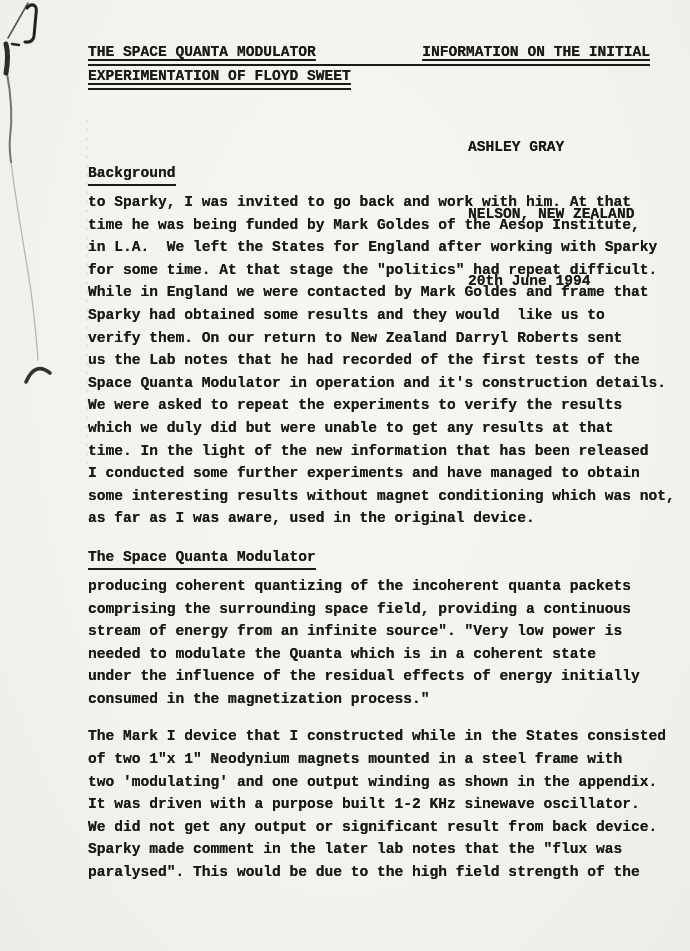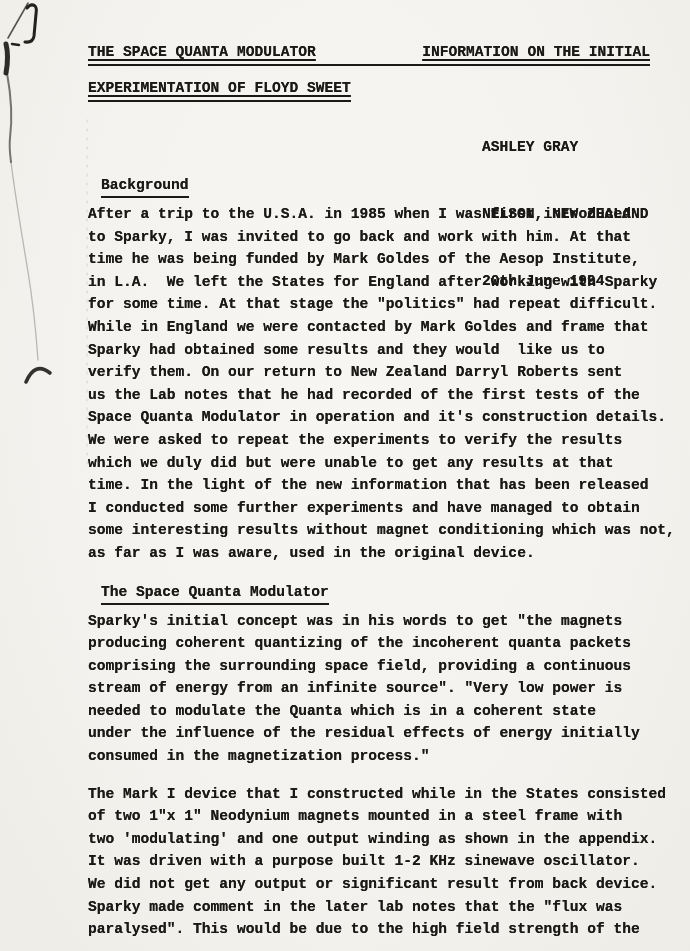--- a/index.html
+++ b/index.html
@@ -28,45 +28,44 @@
     border-bottom:2px solid #1c1a18;
     padding-bottom:2px;
     line-height:20px;
     white-space:pre;
   }
   .hrow1 span{
     text-decoration:underline;
     text-underline-offset:3px;
     text-decoration-thickness:1.5px;
   }
-  .hrow2-wrap{margin-top:12px;line-height:0;}
+  .hrow2-wrap{margin-top:0;line-height:0;}
   .hrow2{
     display:inline-block;
     line-height:20px;
     border-bottom:2px solid #1c1a18;
     padding-bottom:2px;
     text-decoration:underline;
     text-underline-offset:3px;
     text-decoration-thickness:1.5px;
     white-space:pre;
   }
   .byline{
-    position:absolute;left:482px;top:91px;
+    position:absolute;left:468px;top:91px;
     line-height:22.4px;
     white-space:pre;
   }
   .sections{margin-top:0;}
   .section .heading-row{line-height:0;}
   .section-heading{
     display:inline-block;
     line-height:20px;
     border-bottom:2px solid #1c1a18;
     padding-bottom:1px;
     white-space:pre;
-    margin-left:13px;
   }
   .section:first-child .heading-row{margin-top:73px;}
   .section + .section{margin-top:17px;}
   .para{margin-top:5px;}
   .para + .para{margin-top:15px;}
   .section:nth-child(2) .para:first-of-type{margin-top:6px;}
   .line{
     line-height:22.6px;
     white-space:pre;
   }
@@ -97,42 +96,40 @@
     </div>
 
     <div class="hrow2-wrap">
       <span class="hrow2">EXPERIMENTATION OF FLOYD SWEET</span>
     </div>
 
     <div class="sections">
         <section class="section">
           <div class="heading-row"><span class="section-heading">Background</span></div>
           <div class="para">
-            <div class="line">After a trip to the U.S.A. in 1985 when I was first introduced</div>
             <div class="line">to Sparky, I was invited to go back and work with him. At that</div>
             <div class="line">time he was being funded by Mark Goldes of the Aesop Institute,</div>
             <div class="line">in L.A.  We left the States for England after working with Sparky</div>
             <div class="line">for some time. At that stage the "politics" had repeat difficult.</div>
             <div class="line">While in England we were contacted by Mark Goldes and frame that</div>
             <div class="line">Sparky had obtained some results and they would  like us to</div>
             <div class="line">verify them. On our return to New Zealand Darryl Roberts sent</div>
             <div class="line">us the Lab notes that he had recorded of the first tests of the</div>
             <div class="line">Space Quanta Modulator in operation and it's construction details.</div>
             <div class="line">We were asked to repeat the experiments to verify the results</div>
             <div class="line">which we duly did but were unable to get any results at that</div>
             <div class="line">time. In the light of the new information that has been released</div>
             <div class="line">I conducted some further experiments and have managed to obtain</div>
             <div class="line">some interesting results without magnet conditioning which was not,</div>
             <div class="line">as far as I was aware, used in the original device.</div>
           </div>
         </section>
         <section class="section">
           <div class="heading-row"><span class="section-heading">The Space Quanta Modulator</span></div>
           <div class="para">
-            <div class="line">Sparky's initial concept was in his words to get "the magnets</div>
             <div class="line">producing coherent quantizing of the incoherent quanta packets</div>
             <div class="line">comprising the surrounding space field, providing a continuous</div>
             <div class="line">stream of energy from an infinite source". "Very low power is</div>
             <div class="line">needed to modulate the Quanta which is in a coherent state</div>
             <div class="line">under the influence of the residual effects of energy initially</div>
             <div class="line">consumed in the magnetization process."</div>
           </div>
           <div class="para">
             <div class="line">The Mark I device that I constructed while in the States consisted</div>
             <div class="line">of two 1"x 1" Neodynium magnets mounted in a steel frame with</div>

